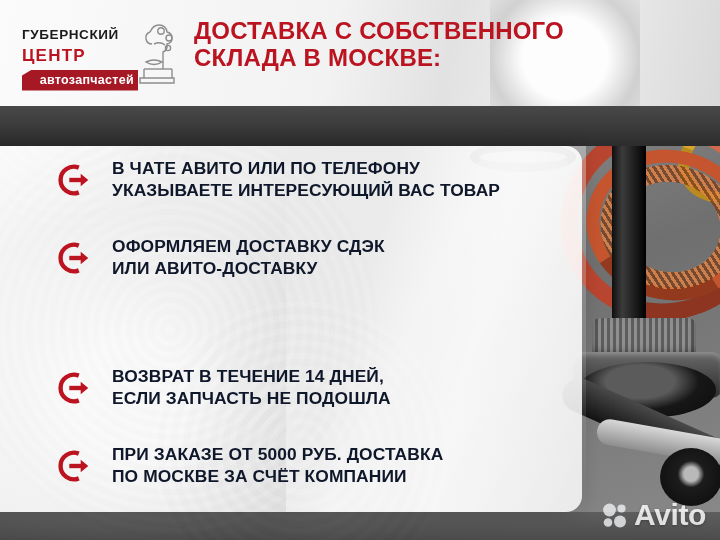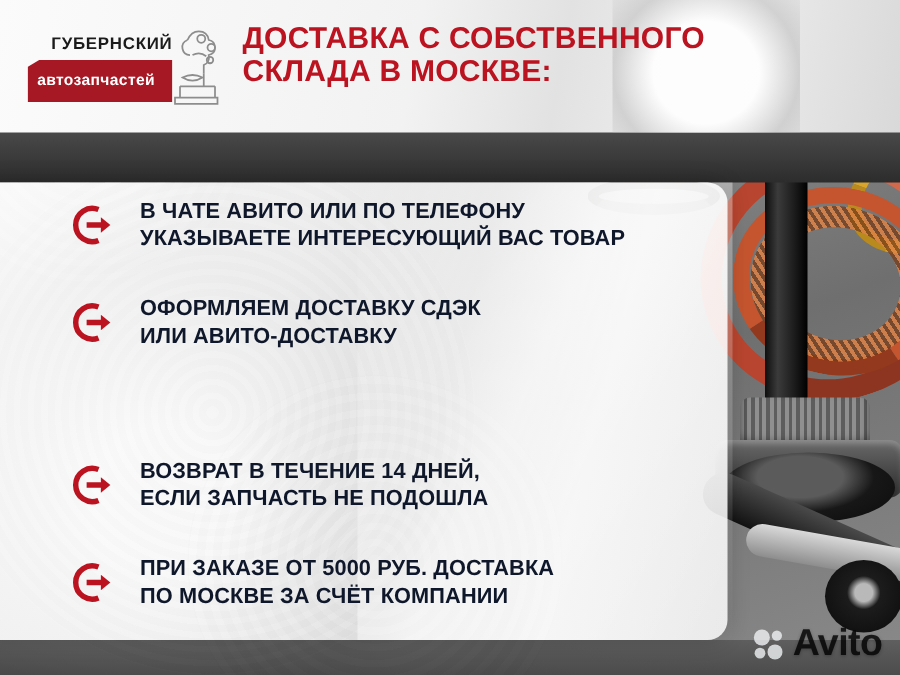--- a/index.html
+++ b/index.html
@@ -175,36 +175,36 @@
   .header-ghost {
     position: absolute; right: 80px; top: -14px; width: 150px; height: 120px;
     background: radial-gradient(ellipse at 50% 60%, rgba(255,255,255,.9) 0 40%, rgba(190,190,190,.55) 70%, rgba(200,200,200,0) 100%);
   }
 
   
   .logo {
     position: absolute; left: 22px; top: 22px;
     width: 158px; height: 66px;
   }
-  .logo-text { position: absolute; left: 0; top: 0; width: 116px; text-align: right; }
+  .logo-text { position: absolute; left: 0; top: 0; width: 116px; text-align: left; }
   .logo-l1 {
     font-size: 13.5px; font-weight: 700; letter-spacing: .6px;
     color: #1b1b1b; line-height: 1;
     margin-top: 6px;
   }
   .logo-l2 {
     font-size: 17px; font-weight: 700; letter-spacing: 1.2px;
     color: #bb1420; line-height: 1; margin-top: 5px;
   }
   .logo-banner {
-    margin-top: 6px; height: 34px;
+    margin-top: 6px; height: 21px;
     background: #a51824;
     clip-path: polygon(10px 0, 100% 0, 100% 100%, 0 100%, 0 6px);
     display: flex; align-items: center; justify-content: flex-end;
-    padding-right: 14px;
+    padding-right: 4px;
   }
   .logo-l3 {
     font-size: 12.5px; font-weight: 700; letter-spacing: .3px;
     color: #ffffff; line-height: 1;
   }
   .logo-mark { position: absolute; left: 112px; top: 0; }
 
   
   .header-title {
     position: absolute; left: 194px; top: 18px; width: 510px;
@@ -261,21 +261,21 @@
     white-space: pre-line;
   }
 
   
   .avito {
     position: absolute; right: 14px; bottom: 10px;
     display: flex; align-items: center; gap: 5px;
     opacity: .82;
   }
   .avito-word {
-    color: #000000;
+    color: #ffffff;
     font-size: 30px; font-weight: 700; letter-spacing: -.4px;
     line-height: 1;
     text-shadow: 0 1px 3px rgba(0,0,0,.35);
   }
 </style>
 </head>
 <body>
 
 <div id="banner">
 
@@ -309,20 +309,21 @@
     <div class="dark-band"></div>
     <div class="dark-band-bottom"></div>
   </div>
 
   <div class="header">
     <div class="header-ghost"></div>
 
     <div class="logo">
       <div class="logo-text">
         <div class="logo-l1">ГУБЕРНСКИЙ</div>
+        <div class="logo-l2">ЦЕНТР</div>
         <div class="logo-banner">
           <div class="logo-l3">автозапчастей</div>
         </div>
       </div>
       <div class="logo-mark">
         <svg width="46" height="66" viewBox="0 0 46 66" fill="none" stroke="#8d8d8d" stroke-width="1.4">
           <path d="M16 10 q3-7 9-7 q7 0 8 7 q5 1 5 6 q0 5-5 6 q1 6-4 8 l0 7"></path>
           <path d="M16 10 q-5 2-4 7 q1 5 6 5"></path>
           <circle cx="27" cy="9" r="3.2"></circle>
           <circle cx="35" cy="16" r="3"></circle>

